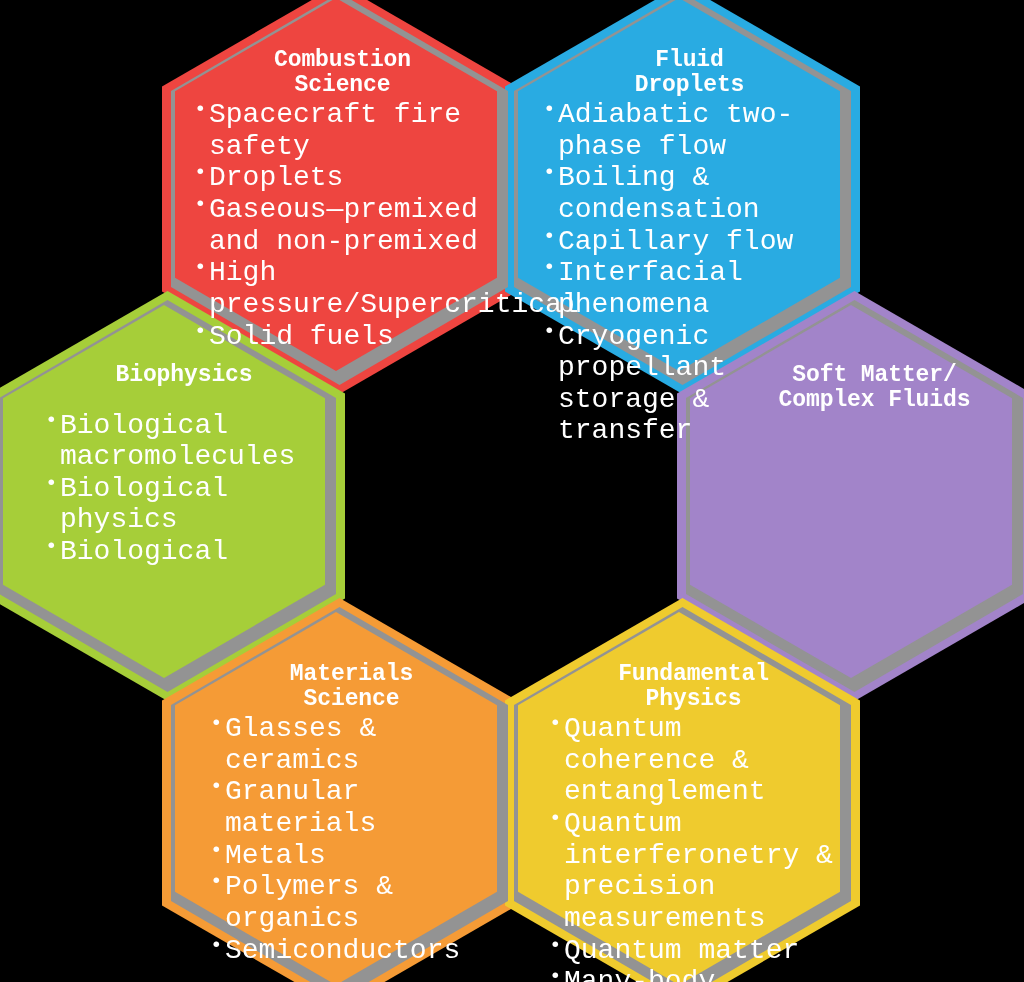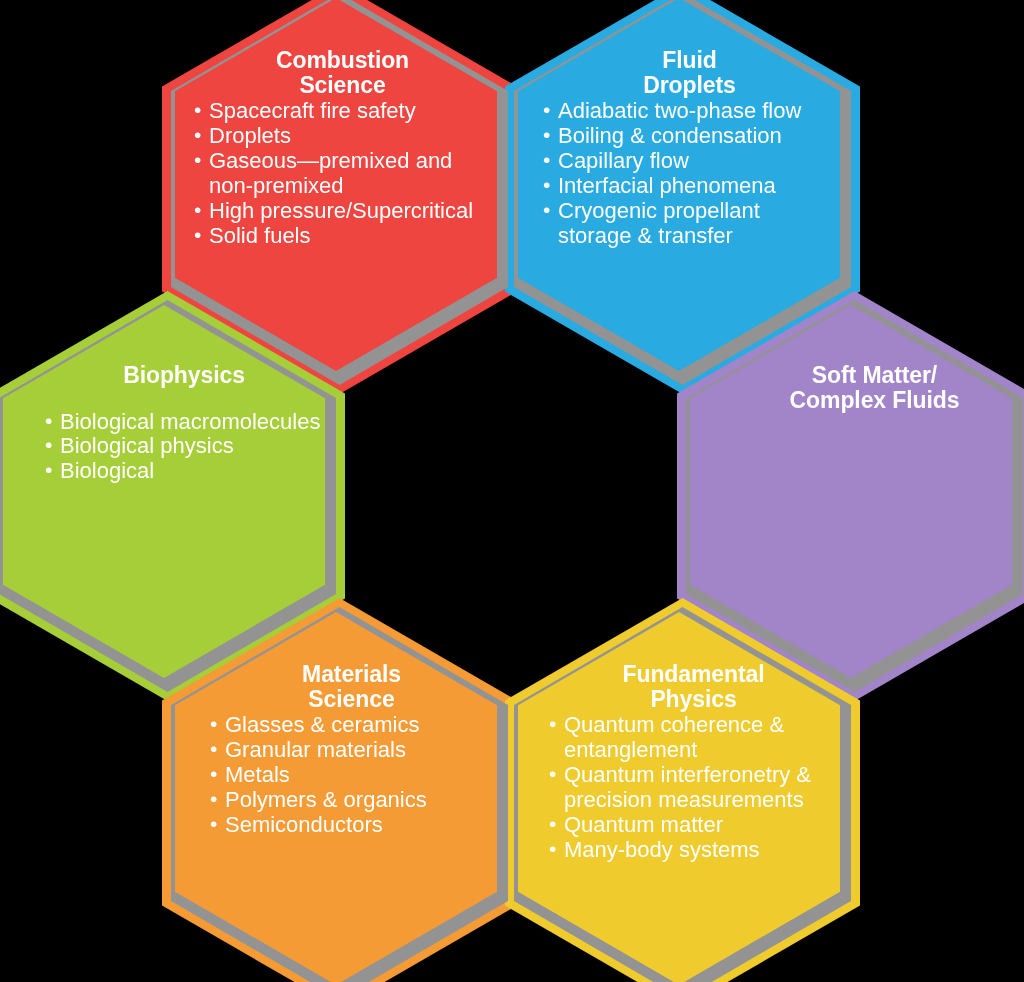--- a/index.html
+++ b/index.html
@@ -13,20 +13,21 @@
     overflow: hidden;
     font-family: "Liberation Sans", sans-serif;
     position: relative;
   }
 
   #diagram {
     position: relative;
     width: 812px;
     height: 982px;
     background: #000000;
+    font-family: Liberation Mono, monospace;
   }
 
   .hex-cell {
     position: absolute;
     width: 355px;
     height: 410px;
   }
 
   
   .hex-shape {
@@ -79,21 +80,21 @@
     font-size: 23px;
     line-height: 1.07;
     text-align: center;
     letter-spacing: -0.1px;
     white-space: pre-line;
   }
   .hex-list {
     list-style: none;
     margin: 2px 0 0 0;
     padding: 0;
-    font-size: 22px;
+    font-size: 28px;
     line-height: 1.13;
     width: 100%;
   }
   .hex-list li {
     position: relative;
     padding-left: 15px;
     margin-bottom: 0px;
   }
   .hex-list li::before {
     content: "\2022";

